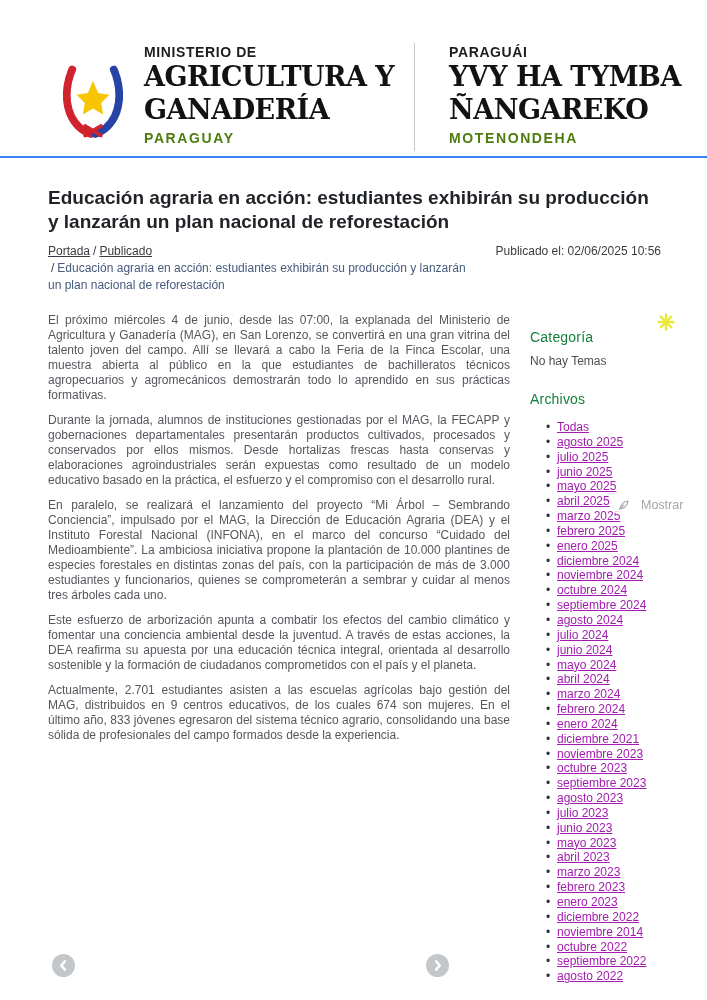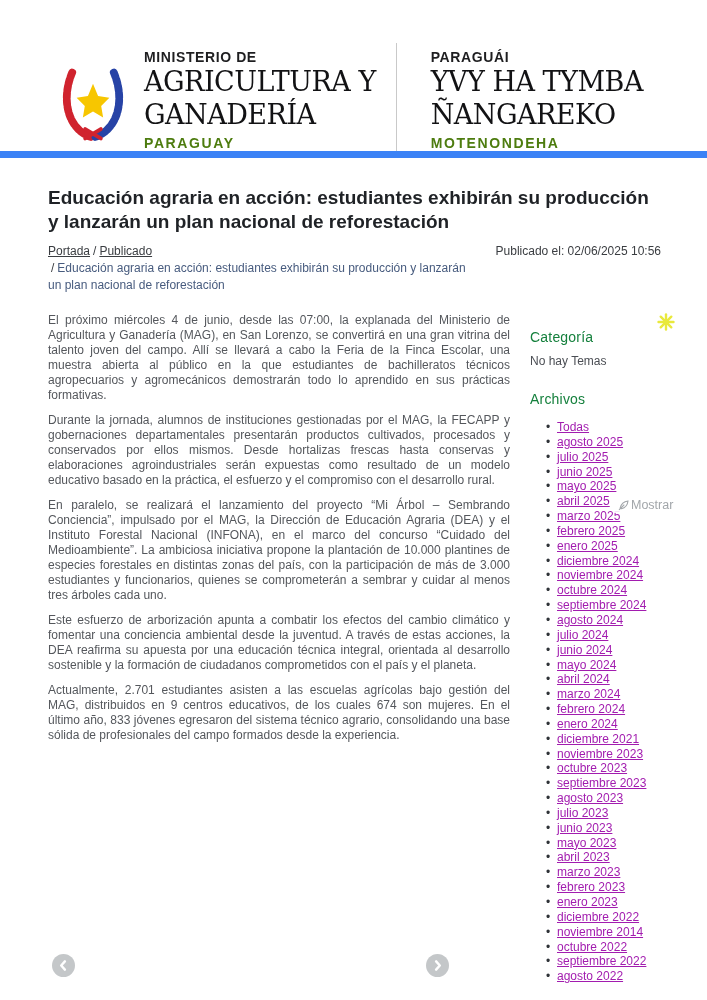--- a/index.html
+++ b/index.html
@@ -1,25 +1,25 @@
 <!DOCTYPE html>
 <html lang="es"><head>
 <meta charset="utf-8">
 <style>
   * { margin:0; padding:0; box-sizing:border-box; }
   html,body { background:#fff; }
   body { font-family:"Liberation Sans", sans-serif; }
   .page { position:relative; width:707px; height:1000px; background:#fff; overflow:hidden; }
 
   
-  .site-header { display:flex; align-items:flex-end; padding:34px 0 0 54px; height:158px; border-bottom:7px solid #3b82f6; }
+  .site-header { display:flex; align-items:center; padding:34px 0 0 54px; height:158px; border-bottom:2px solid #3b82f6; }
   .logo-svg { width:78px; height:100px; margin-top:6px; flex:0 0 auto; }
   .brand-block { margin-left:12px; }
   .brand-top { font-size:14px; font-weight:700; letter-spacing:0.6px; color:#1e1e20; }
-  .brand-serif { font-family:"DejaVu Serif", serif; font-weight:400; font-size:27px; line-height:33px; color:#121214; letter-spacing:-0.5px; }
+  .brand-serif { font-family:"DejaVu Serif", serif; font-weight:700; font-size:27px; line-height:33px; color:#121214; letter-spacing:-0.5px; }
   .brand-bottom { font-size:14px; font-weight:700; letter-spacing:1.6px; color:#4d7c0f; margin-top:4px; }
   .brand-divider { width:1px; height:108px; background:#c9c9c9; margin:4px 22px 0 20px; flex:0 0 auto; }
 
   
   .main { padding:28px 46px 0 48px; }
   .article-title { font-size:19px; line-height:24px; font-weight:700; color:#1f2226; max-width:640px; }
   .meta-row { display:flex; justify-content:space-between; align-items:flex-start; margin-top:9px; }
   .breadcrumbs { width:430px; font-size:12px; line-height:17px; color:#3a3d41; }
   .breadcrumbs a { color:#3a3d41; text-decoration:underline; }
   .bc-sep { margin:0 3px; color:#3a3d41; }
@@ -35,21 +35,21 @@
   .sidebar-heading { font-size:14px; font-weight:400; color:#15803d; letter-spacing:0.2px; }
   .no-topics { font-size:12px; color:#4b4e54; margin-top:9px; }
   .archives-heading { margin-top:23px; }
   .archive-list { list-style:none; margin-top:13px; padding-left:27px; }
   .archive-list li { position:relative; font-size:12px; line-height:14.85px; white-space:nowrap; }
   .archive-list li::before { content:"\2022"; position:absolute; left:-11px; top:0; color:#2e3237; }
   .archive-list a { color:#a21caf; text-decoration:underline; }
 
   
   .asterisk-wrap { position:absolute; left:656px; top:312px; width:20px; height:20px; }
-  .mostrar-badge { position:absolute; left:614px; top:497px; display:flex; align-items:center; gap:1px;
+  .mostrar-badge { position:absolute; left:614px; top:497px; display:flex; align-items:center; gap:11px;
                    background:rgba(255,255,255,0.88); padding:1px 3px; font-size:12.5px; color:#a2a6aa; cursor:pointer; }
   .mostrar-badge svg { width:13px; height:13px; }
 
   .pager-btn { position:absolute; width:23px; height:23px; border-radius:50%; background:#c4c7c9; border:none;
                display:flex; align-items:center; justify-content:center; cursor:pointer; padding:0; }
   .pager-prev { left:52px; top:954px; }
   .pager-next { left:426px; top:954px; }
   .pager-btn svg { width:11px; height:11px; }
 </style>
 </head>

